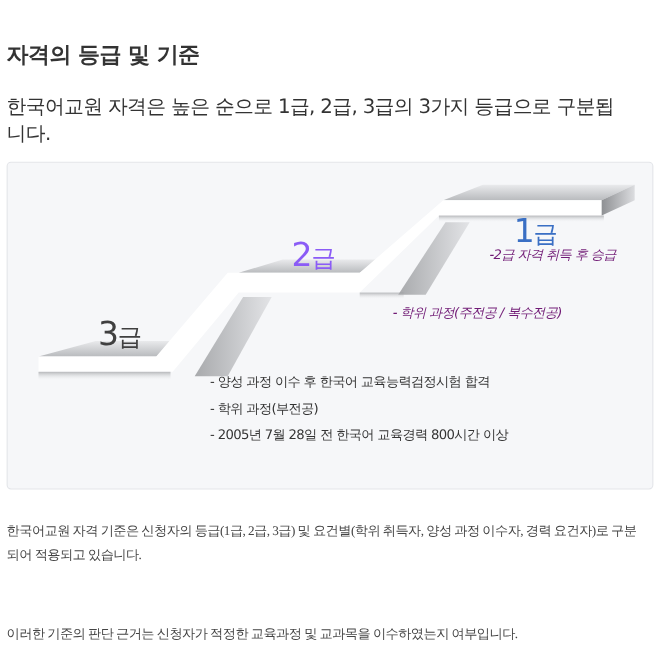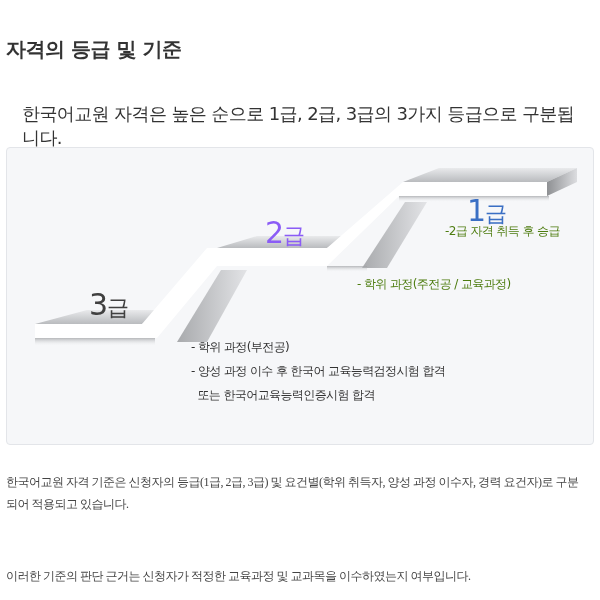--- a/index.html
+++ b/index.html
@@ -1,29 +1,29 @@
 <!DOCTYPE html>
 <html><head>
   <meta charset="utf-8">
   <style>
     html, body { margin: 0; padding: 0; background: #ffffff; }
     body { width: 600px; height: 600px; position: relative; overflow: hidden;
            font-family: "DejaVu Sans", "Liberation Sans", sans-serif; color: #333; }
     .title { position: absolute; left: 6px; top: 36px; font-size: 20px; color: #333; letter-spacing: -0.5px; margin: 0; font-weight: bold; }
-    .lead { position: absolute; left: 6px; top: 86px; font-size: 18px; line-height: 24px; color: #333; letter-spacing: -0.6px; margin: 16px; width: 560px; }
+    .lead { position: absolute; left: 6px; top: 86px; font-size: 18px; line-height: 24px; color: #333; letter-spacing: -0.6px; margin: 0; width: 560px; }
     .panel { position: absolute; left: 6px; top: 147px; width: 586px; height: 296px;
              background: #f6f7f9; border: 1px solid #e3e5e9; border-radius: 4px; }
     .stairs { position: absolute; left: 0; top: 0; }
     .grade { position: absolute; font-size: 30px; letter-spacing: -1px; line-height: 1; }
     .grade small { font-size: 22px; }
     .g3 { left: 82px; top: 142px; color: #404040; }
     .g2 { left: 258px; top: 70px; color: #8b5cf6; }
     .g1 { left: 460px; top: 12px; color: #3a6fc4; margin-top: 36px; }
     .note { position: absolute; font-size: 12px; color: #333; letter-spacing: -0.6px; line-height: 24px; }
-    .note.blue { color: #4d7c0f; }
+    .note.blue { color: #701a75; font-style: italic; }
     .n1 { left: 438px; top: 71px; }
     .n2 { left: 350px; top: 124px; }
     .n3 { left: 184px; top: 187px; }
     .body-text { position: absolute; left: 6px; font-size: 12px; color: #444; letter-spacing: -0.5px; line-height: 22px; margin: 0; width: 580px; font-family: Liberation Serif, serif; }
     .p1 { top: 471px; }
     .p2 { top: 565px; }
   </style>
 </head>
 <body>
 
@@ -66,23 +66,23 @@
   </svg>
 
   <div class="grade g3"><span>3</span><small>급</small></div>
   <div class="grade g2"><span>2</span><small>급</small></div>
   <div class="grade g1"><span>1</span><small>급</small></div>
 
   <div class="note blue n1">
     <div>-2급 자격 취득 후 승급</div>
   </div>
   <div class="note blue n2">
-    <div>- 학위 과정(주전공 / 교육과정)</div>
+    <div>- 학위 과정(주전공 / 복수전공)</div>
   </div>
   <div class="note n3">
+    <div>- 양성 과정 이수 후 한국어 교육능력검정시험 합격</div>
     <div>- 학위 과정(부전공)</div>
-    <div>- 양성 과정 이수 후 한국어 교육능력검정시험 합격</div>
-    <div style="white-space:pre">  또는 한국어교육능력인증시험 합격</div>
+    <div>- 2005년 7월 28일 전 한국어 교육경력 800시간 이상</div>
   </div>
 </div>
 
 <p class="body-text p1">한국어교원 자격 기준은 신청자의 등급(1급, 2급, 3급) 및 요건별(학위 취득자, 양성 과정 이수자, 경력 요건자)로 구분되어 적용되고 있습니다.</p>
 <p class="body-text p2">이러한 기준의 판단 근거는 신청자가 적정한 교육과정 및 교과목을 이수하였는지 여부입니다.</p>
 
 </body></html>

